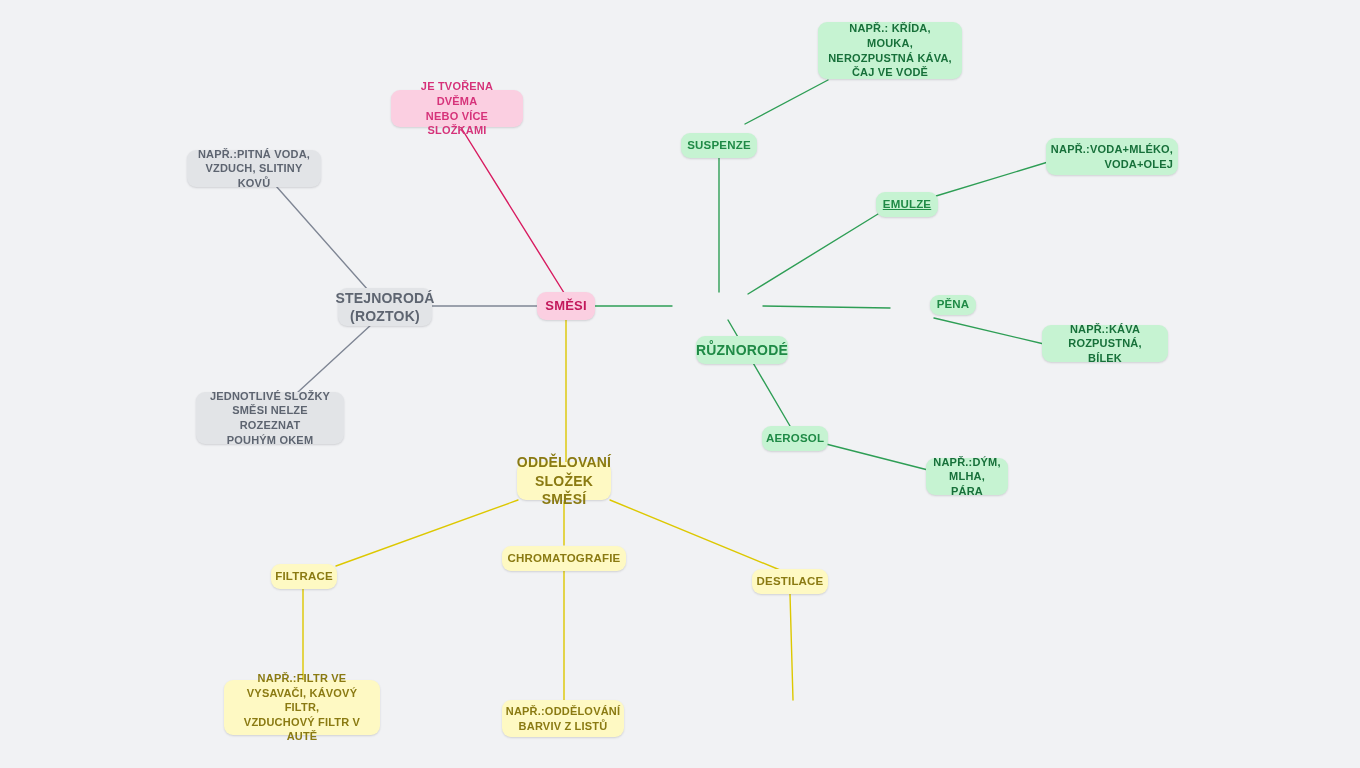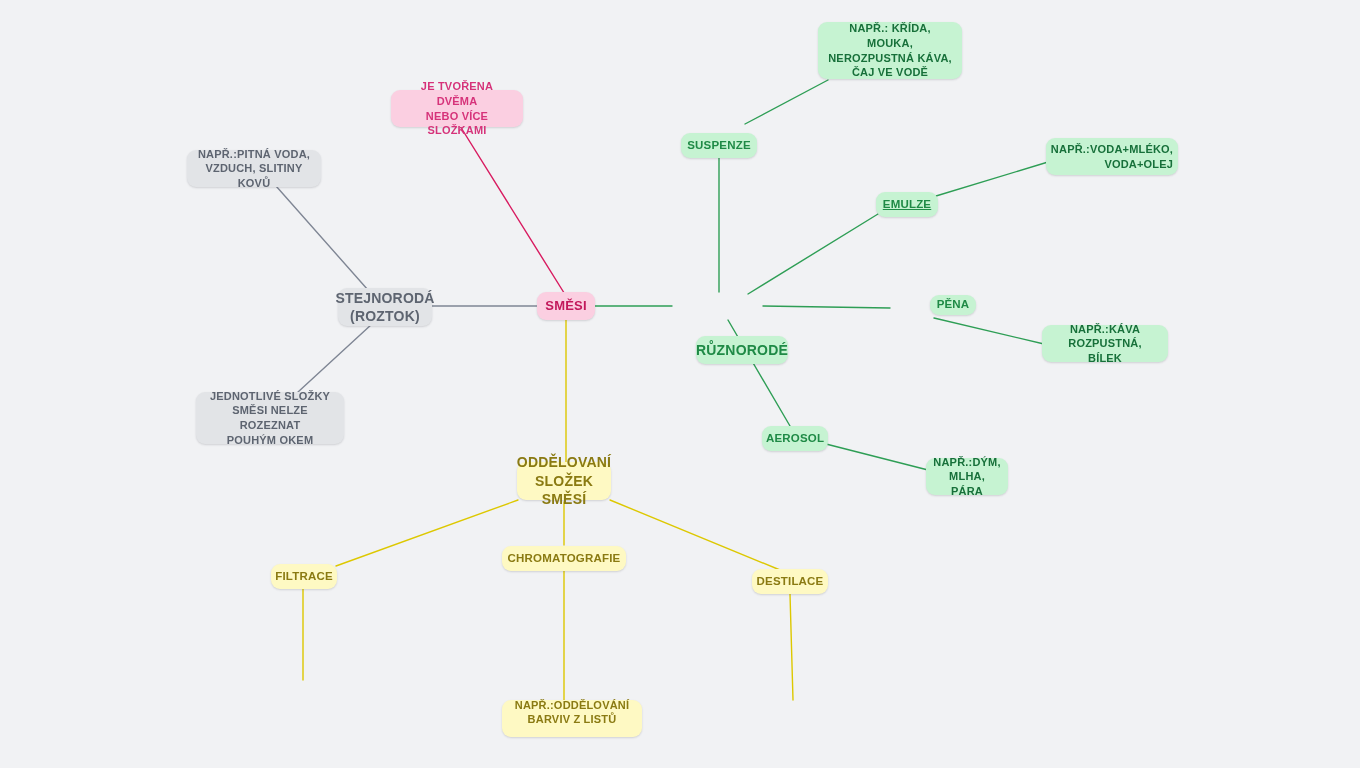--- a/index.html
+++ b/index.html
@@ -165,26 +165,31 @@
 
   <div class="node n-yellow s-12" style="left:517px; top:462px; width:94px; height:38px;">
     <span>ODDĚLOVANÍ
 SLOŽEK SMĚSÍ</span>
   </div>
 
   <div class="node n-yellow s-115" style="left:271px; top:564px; width:66px; height:25px;">
     <span>FILTRACE</span>
   </div>
 
+  <div class="node n-yellow s-11" style="left:224px; top:680px; width:156px; height:55px;">
+    <span>NAPŘ.:FILTR VE
+VYSAVAČI, KÁVOVÝ FILTR,
+VZDUCHOVÝ FILTR V AUTĚ</span>
+  </div>
 
   <div class="node n-yellow s-115" style="left:502px; top:546px; width:124px; height:25px;">
     <span>CHROMATOGRAFIE</span>
   </div>
 
-  <div class="node n-yellow s-11" style="left:502px; top:700px; width:140px; height:37px;align-items:flex-end;">
+  <div class="node n-yellow s-11" style="left:502px; top:700px; width:122px; height:37px;">
     <span>NAPŘ.:ODDĚLOVÁNÍ
 BARVIV Z LISTŮ</span>
   </div>
 
   <div class="node n-yellow s-115" style="left:752px; top:569px; width:76px; height:25px;">
     <span>DESTILACE</span>
   </div>
 
 
 </div>

